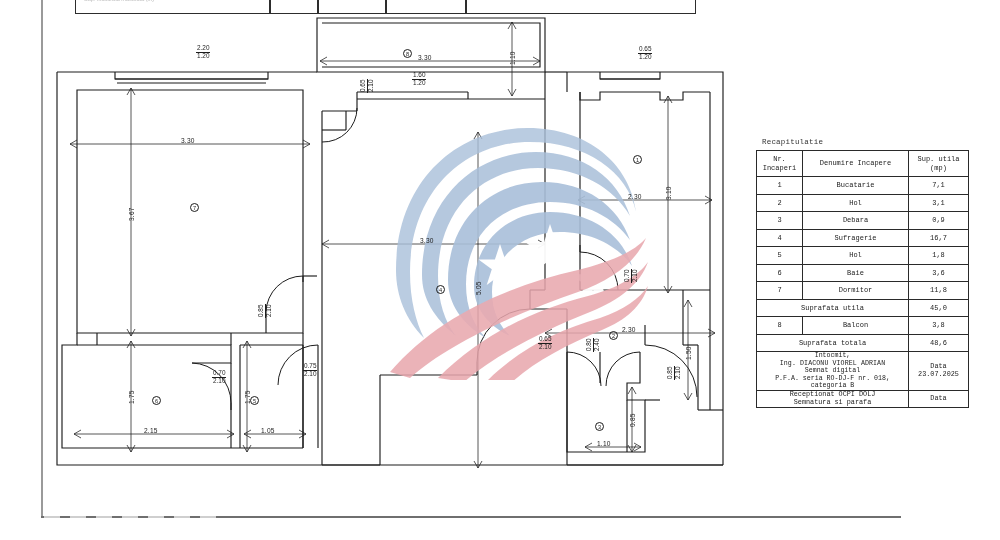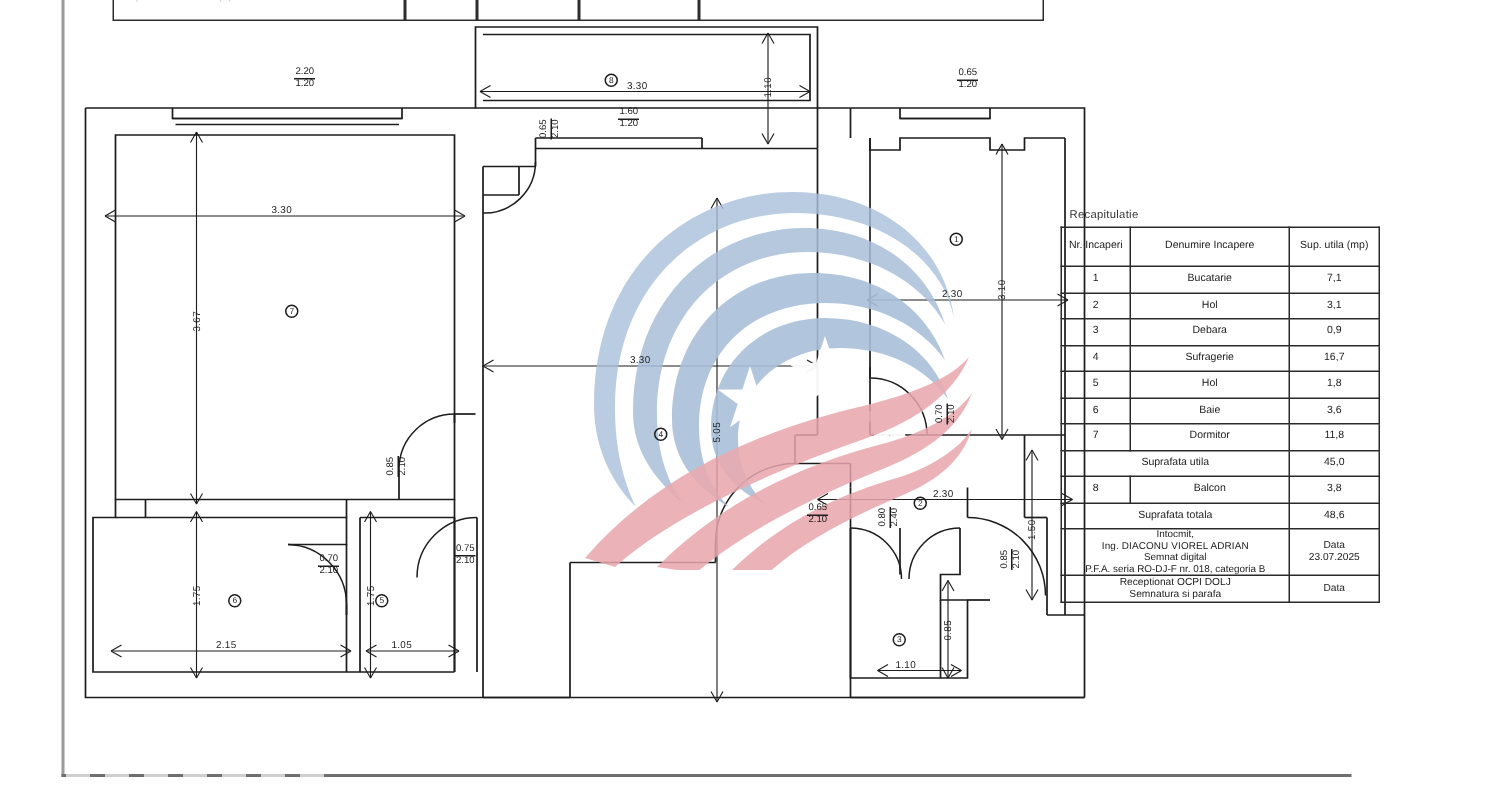--- a/index.html
+++ b/index.html
@@ -23,22 +23,23 @@
     position: absolute;
     left: 378px; top: 120px;
     width: 270px; height: 260px;
     opacity: 0.95;
     pointer-events: none;
   }
 
   
   #recap-block {
     position: absolute;
-    left: 707px; top: 138px;
+    left: 756px; top: 138px;
     width: 212px;
+    font-family: Liberation Mono, monospace;
   }
   #recap-title {
     font-size: 7.5px;
     color: #333;
     margin-left: 6px;
     margin-bottom: 4px;
     letter-spacing: .2px;
   }
   table.recap {
     border-collapse: collapse;

